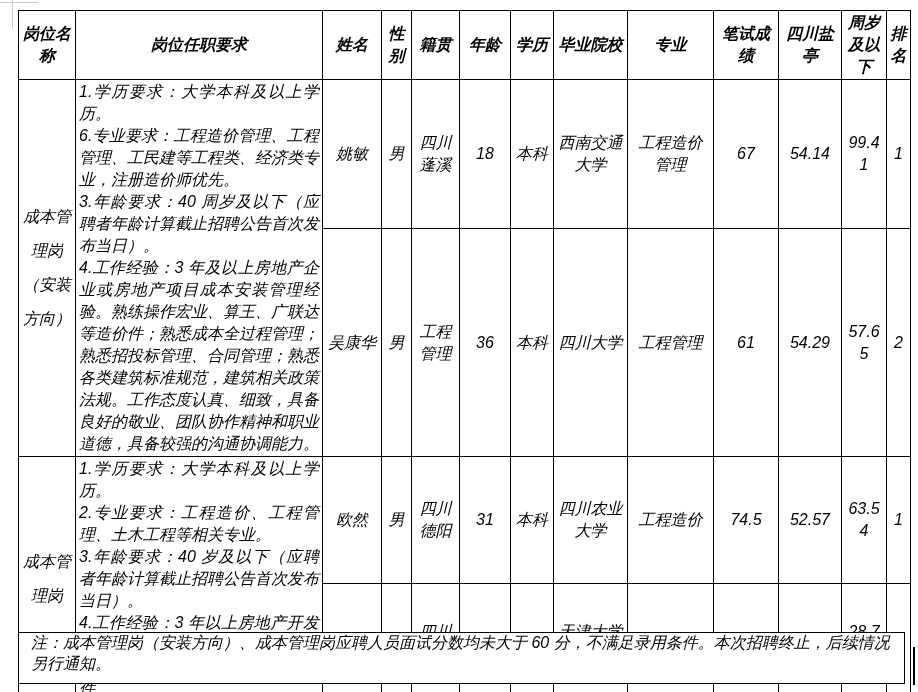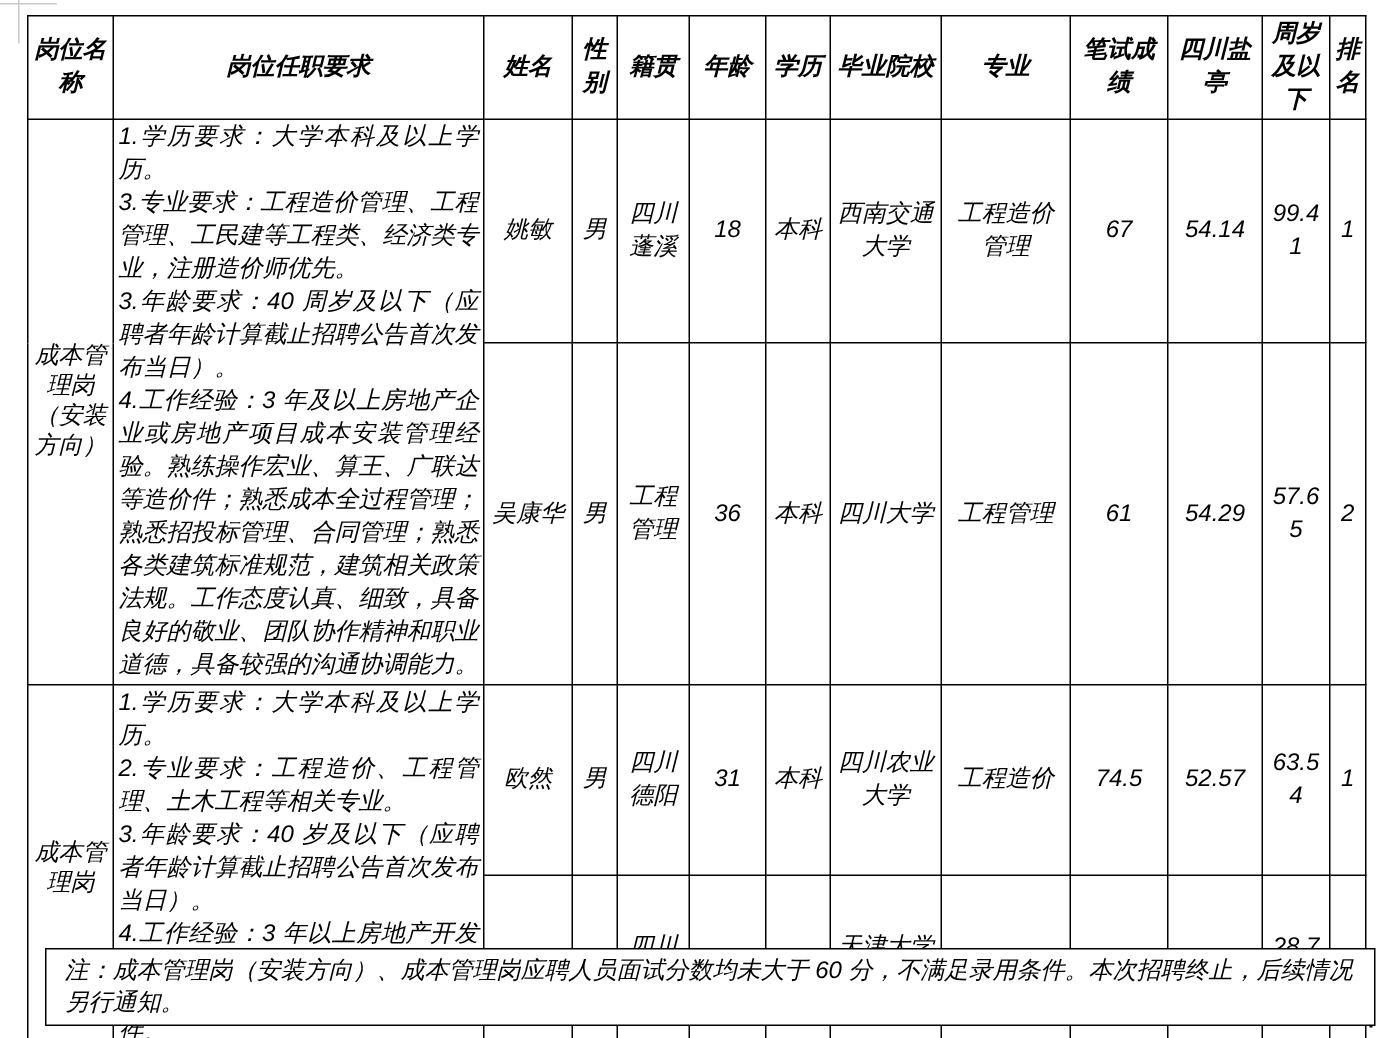--- a/index.html
+++ b/index.html
@@ -42,32 +42,32 @@
   td.req-cell {
     text-align: left;
     padding: 2px 7px;
   }
   .req-item {
     font-size: 16px;
     line-height: 22px;
     text-align: justify;
     text-justify: inter-ideograph;
   }
-  td.pos-cell { line-height: 20px; }
+  td.pos-cell { line-height: 34px; }
   td.data-cell { line-height: 22px; }
 
   .note-box {
     position: absolute;
-    left: 30px;
+    left: 18px;
     top: 632px;
     width: 873px;
     height: 50px;
     border: 1px solid #000;
     display: flex;
-    align-items: center;
+    align-items: flex-start;
     padding-left: 12px;
     font-size: 16px;
     background: #fff;
   }
 </style>
 </head>
 <body>
 
 <div id="screen">
 
@@ -105,21 +105,21 @@
       <th>笔试成绩</th>
       <th>四川盐亭</th>
       <th>周岁及以下</th>
       <th>排名</th>
     </tr>
 
     <tr style="height:132px">
       <td rowspan="2" class="pos-cell">成本管理岗（安装方向）</td>
       <td rowspan="2" class="req-cell">
         <div class="req-item">1.学历要求：大学本科及以上学历。</div>
-        <div class="req-item">3.专业要求：工程造价管理、工程管理、工民建等工程类、经济类专业，注册造价师优先。</div>
+        <div class="req-item">6.专业要求：工程造价管理、工程管理、工民建等工程类、经济类专业，注册造价师优先。</div>
         <div class="req-item">3.年龄要求：40 周岁及以下（应聘者年龄计算截止招聘公告首次发布当日）。</div>
         <div class="req-item">4.工作经验：3 年及以上房地产企业或房地产项目成本安装管理经验。熟练操作宏业、算王、广联达等造价件；熟悉成本全过程管理；熟悉招投标管理、合同管理；熟悉各类建筑标准规范，建筑相关政策法规。工作态度认真、细致，具备良好的敬业、团队协作精神和职业道德，具备较强的沟通协调能力。</div>
       </td>
       <td class="data-cell">姚敏</td>
       <td class="data-cell">男</td>
       <td class="data-cell">四川蓬溪</td>
       <td class="data-cell">18</td>
       <td class="data-cell">本科</td>
       <td class="data-cell">西南交通大学</td>
       <td class="data-cell">工程造价管理</td>

